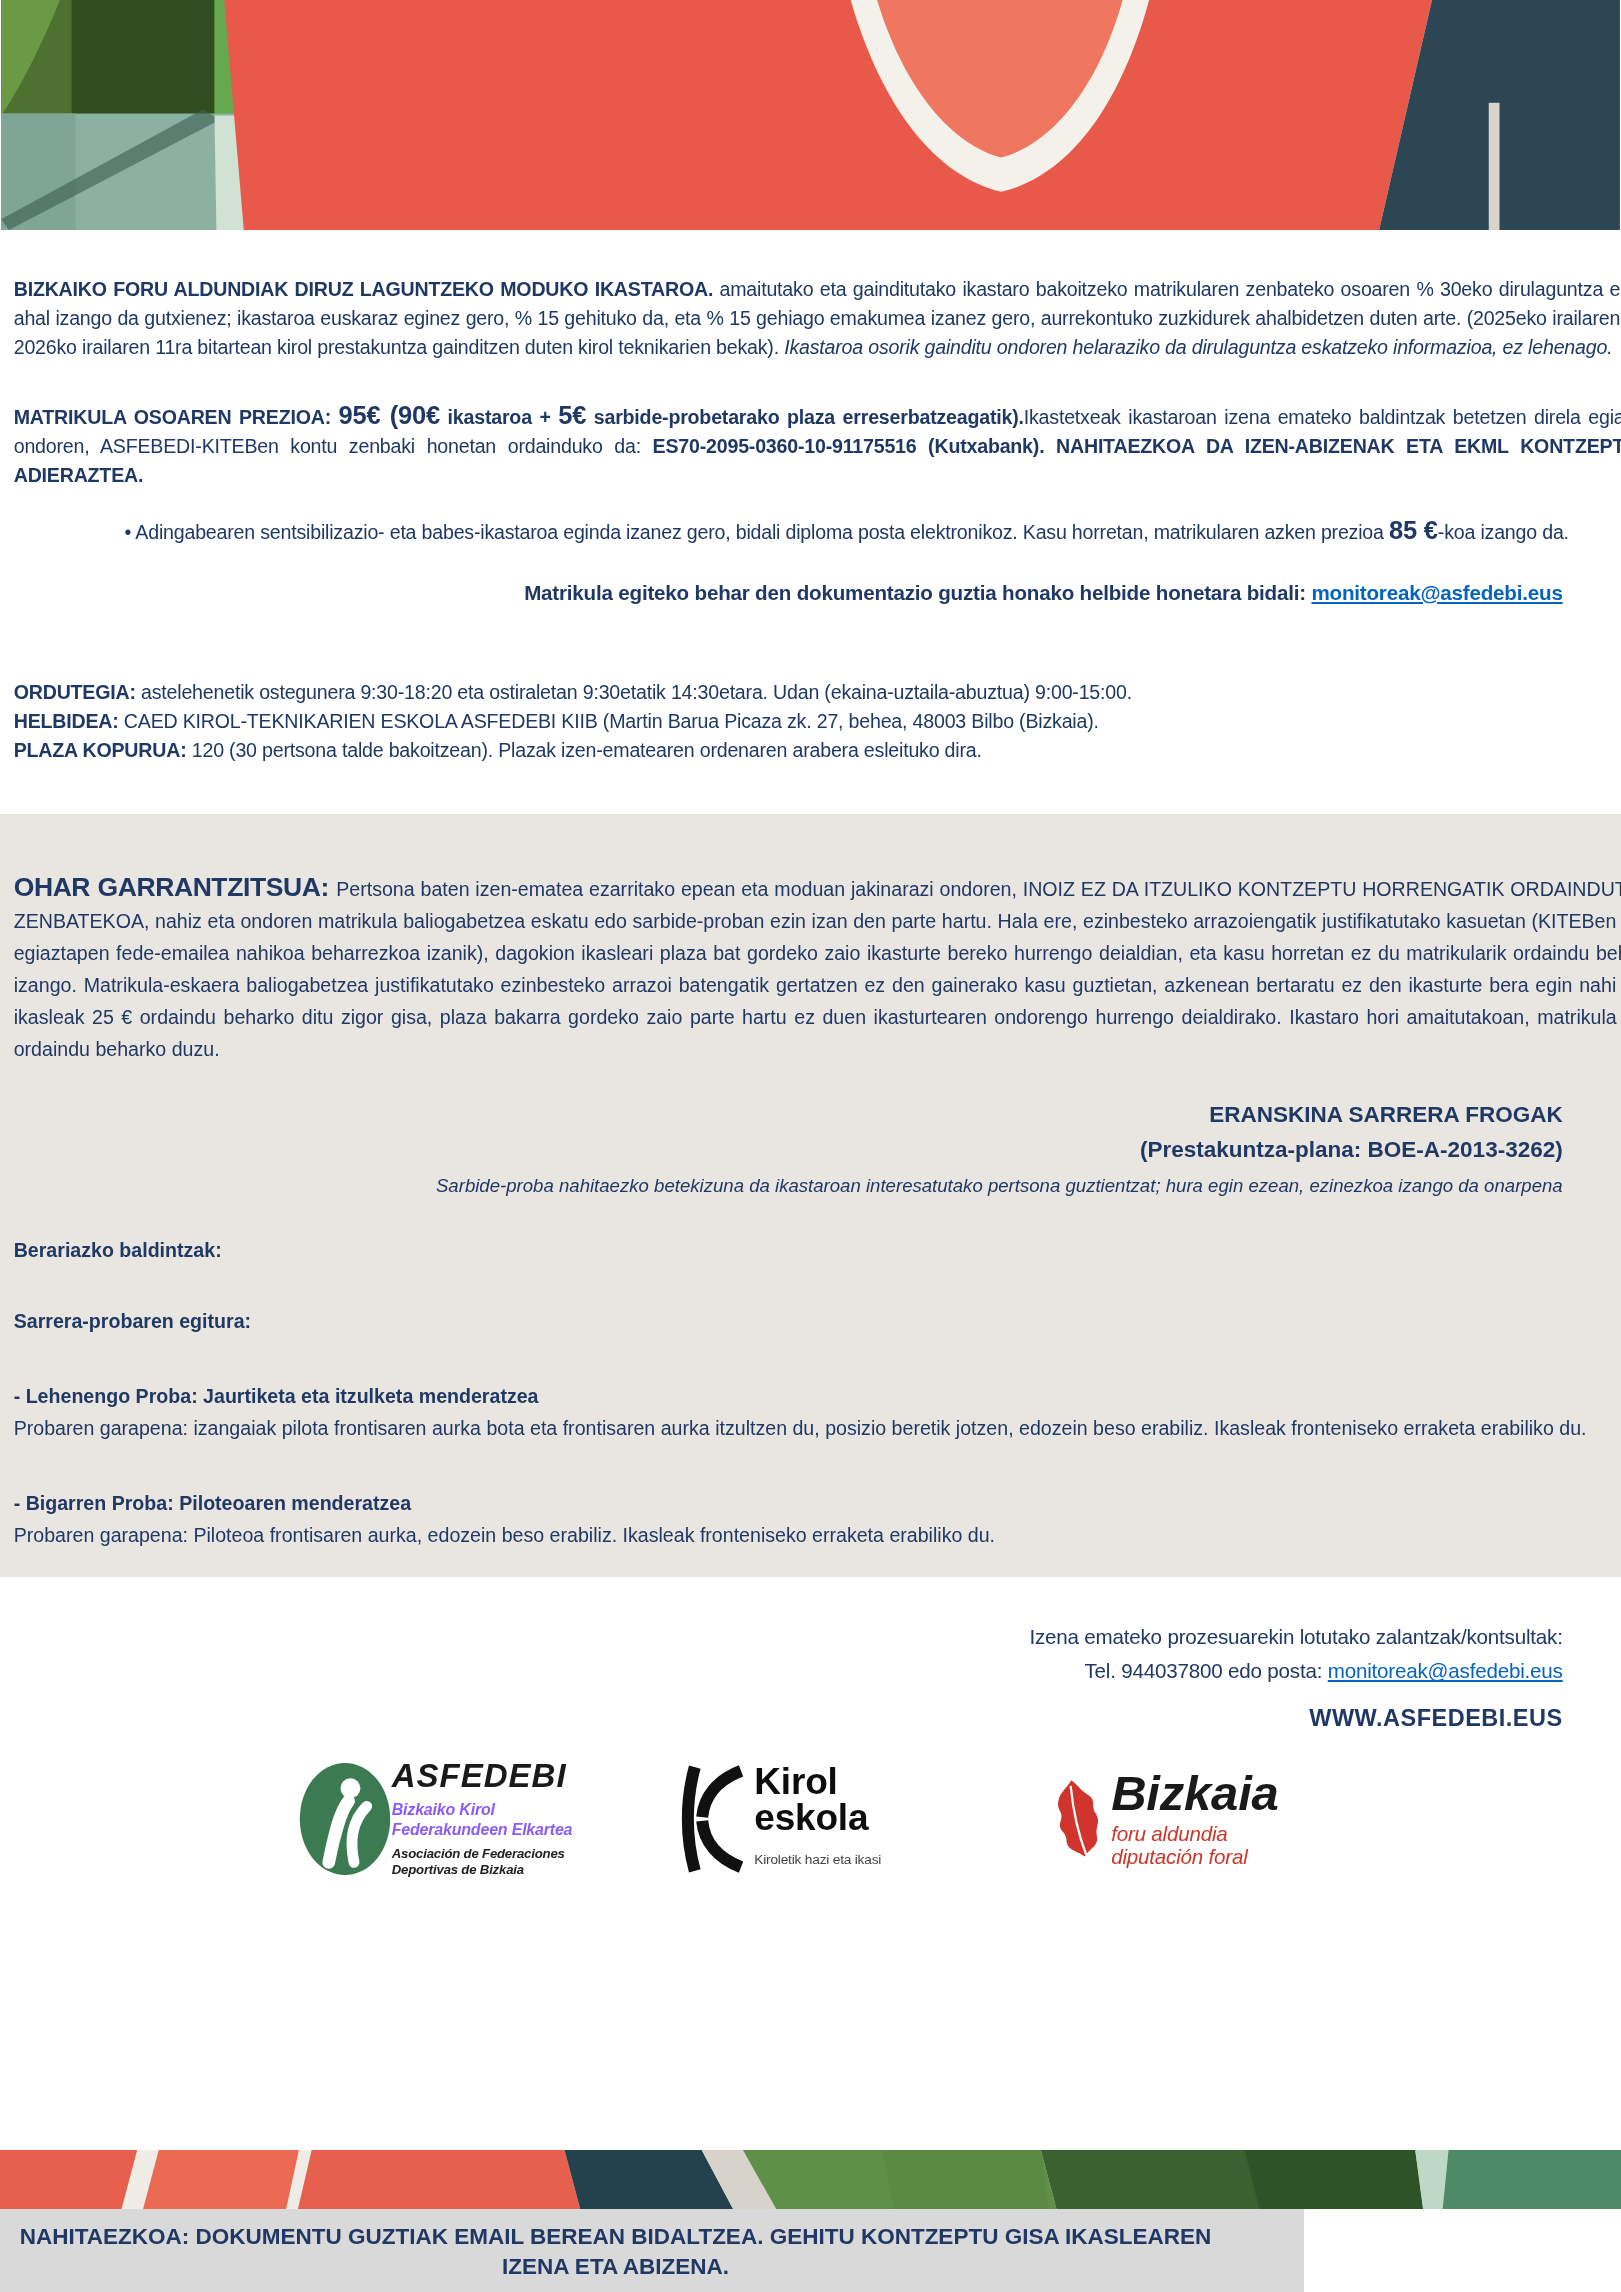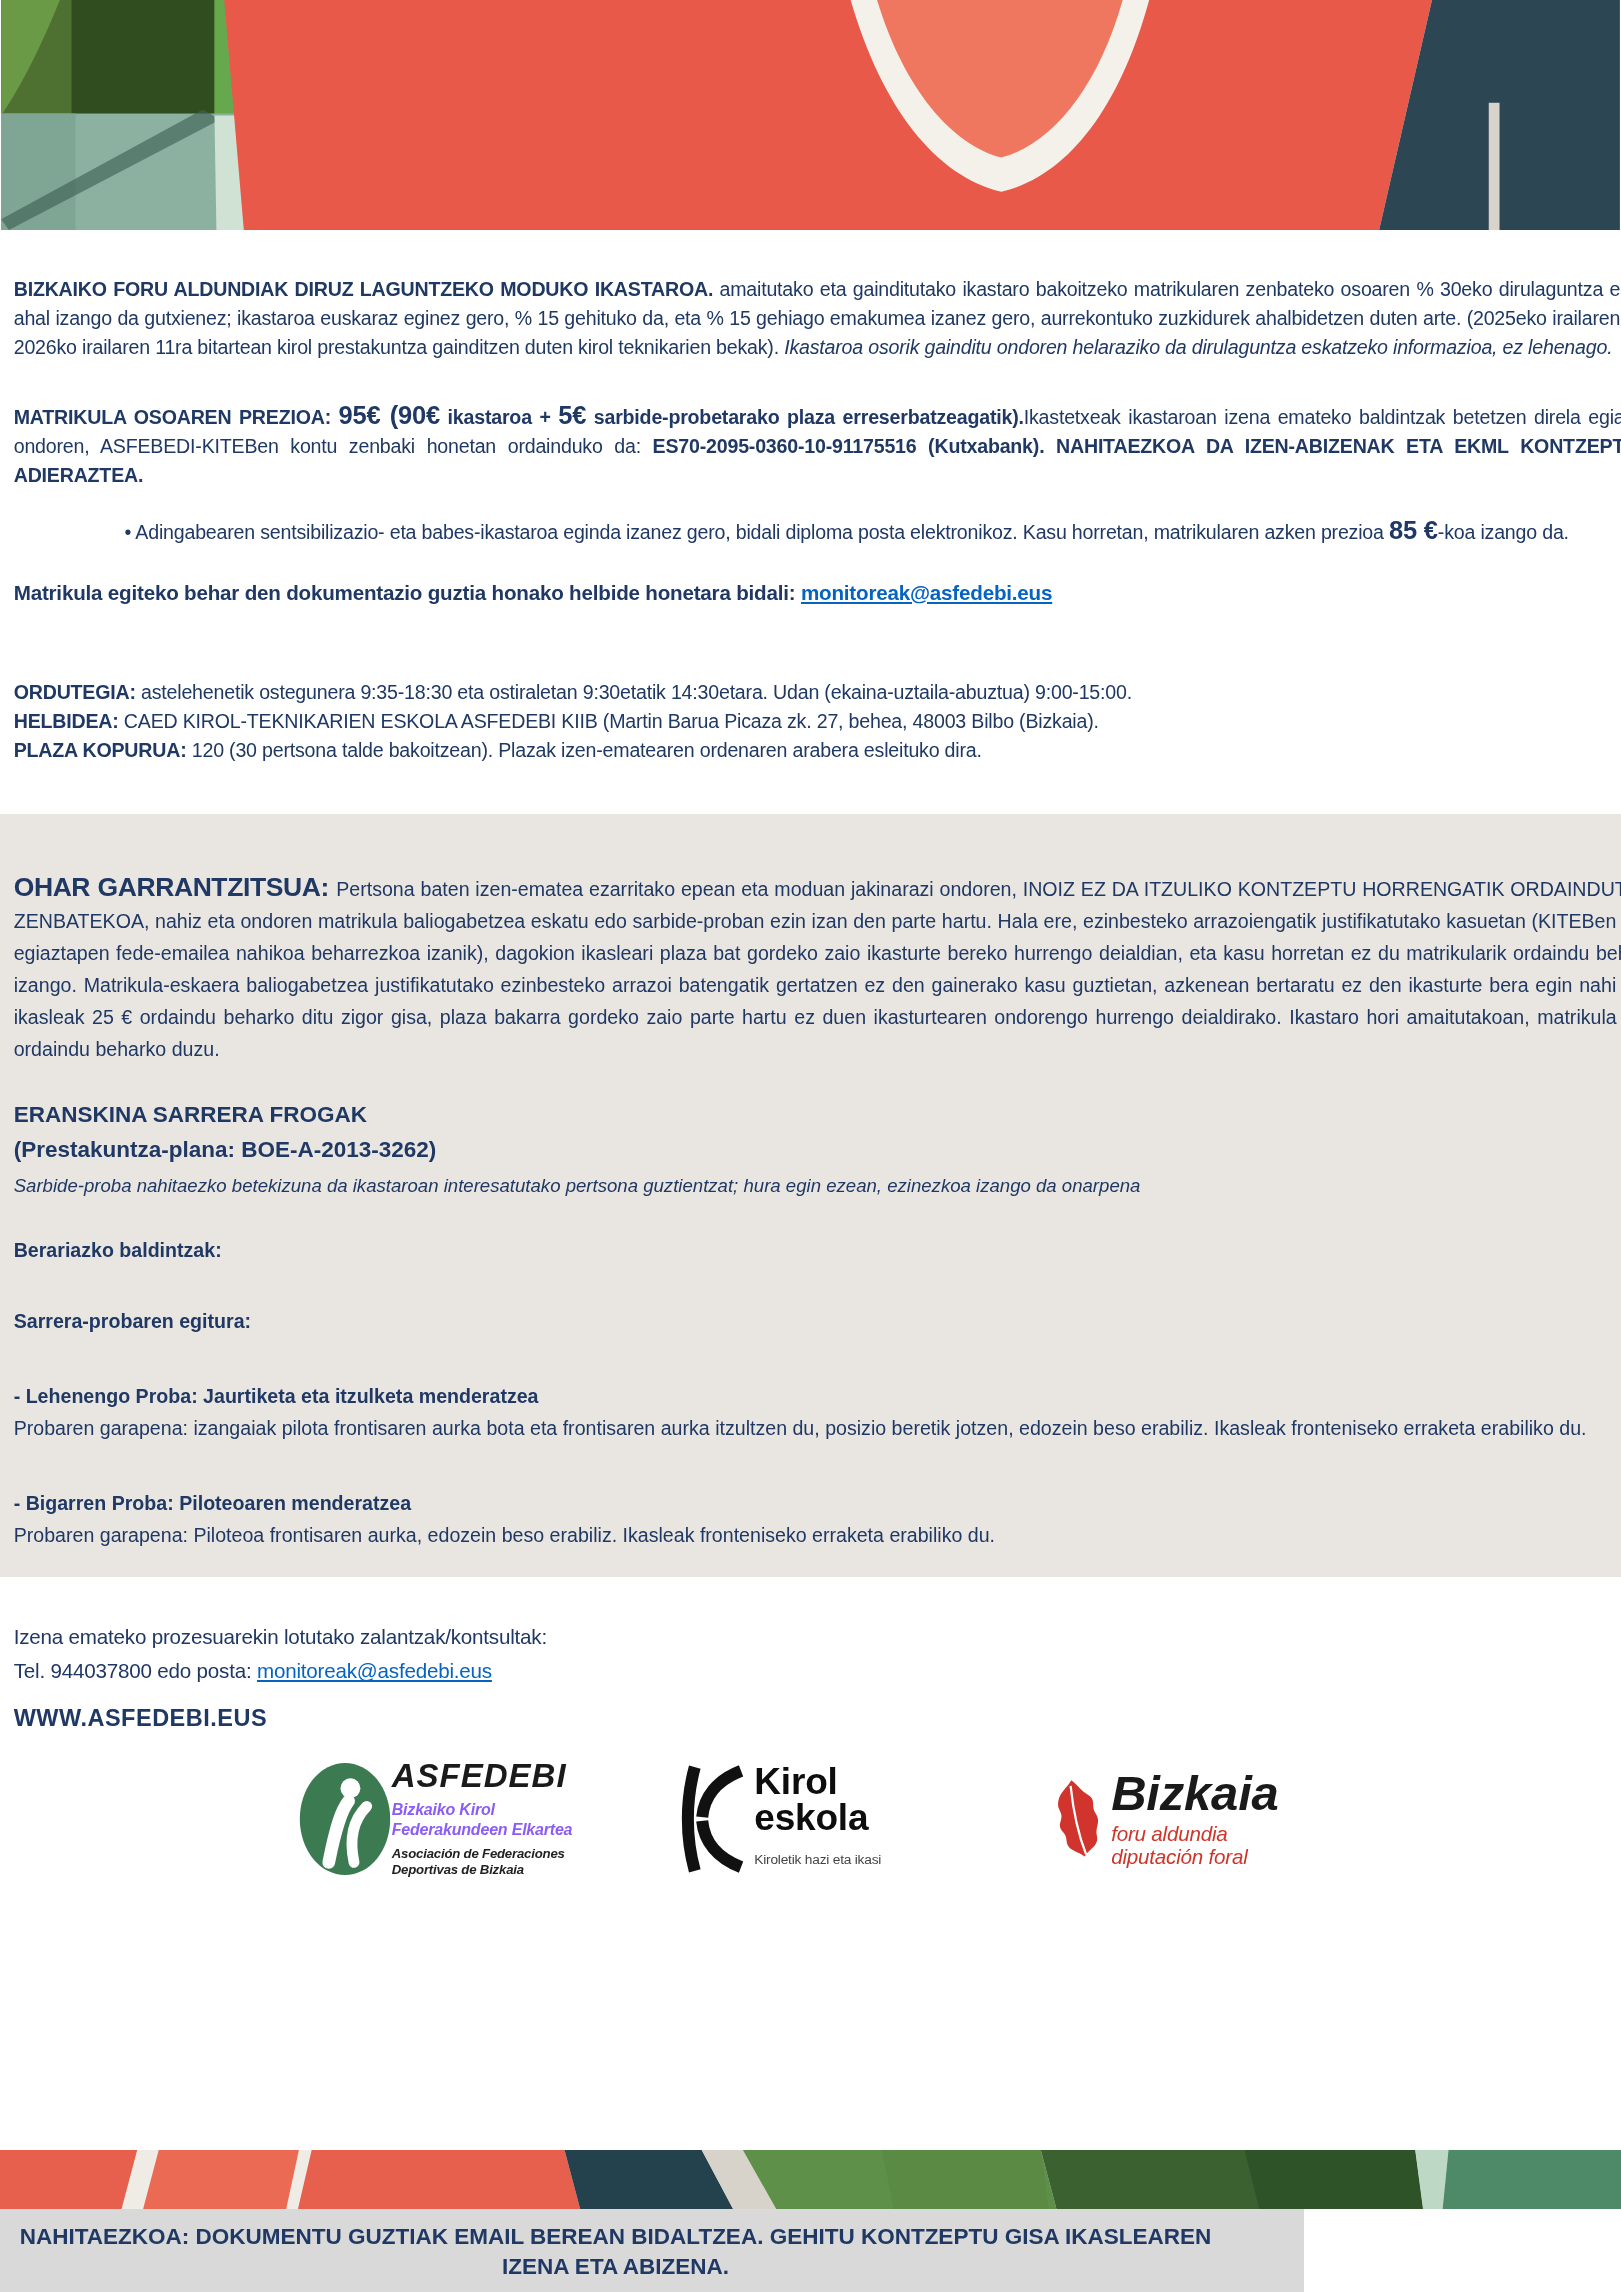--- a/index.html
+++ b/index.html
@@ -5,21 +5,21 @@
   html,body{margin:0;padding:0;background:#ffffff;}
   .page{position:relative;width:1621px;height:2293px;overflow:hidden;background:#fff;
         font-family:"Liberation Sans",sans-serif;color:#1F3864;}
   .header-art,.strip-art{display:block;}
   .content{width:1666px;padding-left:13.7px;box-sizing:border-box;font-size:19.6px;line-height:29px;letter-spacing:-0.2px;}
   .justify{text-align:justify;}
   p{margin:0;}
   b{font-weight:bold;}
   .big{font-size:25.5px;font-weight:bold;}
   a{color:#0563C1;text-decoration:underline;cursor:pointer;}
-  .center-wrap{width:1549px;text-align:left;}
+  .center-wrap{width:1549px;text-align:right;}
   .intro{margin-top:45px;}
   .pricing{margin-top:39px;}
   .bullet-para{margin-top:25.5px;padding:0 39px;width:1588px;text-align:center;}
   .send-line{margin-top:31px;font-weight:bold;font-size:20.6px;}
   .info-block{margin-top:71px;}
   .notice{background:#E9E6E1;width:1666px;margin-top:49px;padding:57px 0 25.5px 0;}
   .notice .inner{padding-left:13.7px;width:1666px;box-sizing:border-box;}
   .ohar{font-size:19.6px;line-height:32px;text-align:justify;width:1653px;}
   .ohar-label{font-size:26.5px;font-weight:bold;letter-spacing:-0.4px;}
   .annex-title{margin-top:37px;font-size:22.5px;font-weight:bold;}
@@ -72,21 +72,21 @@
 
     <p class="intro justify"><b>BIZKAIKO FORU ALDUNDIAK DIRUZ LAGUNTZEKO MODUKO IKASTAROA.</b><span> amaitutako eta gainditutako ikastaro bakoitzeko matrikularen zenbateko osoaren % 30eko dirulaguntza eskatu ahal izango da gutxienez; ikastaroa euskaraz eginez gero, % 15 gehituko da, eta % 15 gehiago emakumea izanez gero, aurrekontuko zuzkidurek ahalbidetzen duten arte. (2025eko irailaren 12tik 2026ko irailaren 11ra bitartean kirol prestakuntza gainditzen duten kirol teknikarien bekak). </span><i>Ikastaroa osorik gainditu ondoren helaraziko da dirulaguntza eskatzeko informazioa, ez lehenago.</i></p>
 
     <p class="pricing justify"><b>MATRIKULA OSOAREN PREZIOA: </b><span class="big">95€ (90€</span><b> ikastaroa + </b><span class="big">5€</span><b> sarbide-probetarako plaza erreserbatzeagatik).</b><span>Ikastetxeak ikastaroan izena emateko baldintzak betetzen direla egiaztatu ondoren, ASFEBEDI-KITEBen kontu zenbaki honetan ordainduko da: </span><b>ES70-2095-0360-10-91175516 (Kutxabank). </b><b>NAHITAEZKOA DA IZEN-ABIZENAK ETA EKML KONTZEPTUAN ADIERAZTEA.</b></p>
 
     <div class="bullet-para"><span>•</span><span> Adingabearen sentsibilizazio- eta babes-ikastaroa eginda izanez gero, bidali diploma posta elektronikoz. Kasu horretan, matrikularen azken prezioa </span><span class="big">85 €</span><span>-koa izango da.</span></div>
 
     <div class="center-wrap send-line"><span>Matrikula egiteko behar den dokumentazio guztia honako helbide honetara bidali: </span><a>monitoreak@asfedebi.eus</a></div>
 
     <div class="info-block">
-      <p><b>ORDUTEGIA:</b><span> astelehenetik ostegunera 9:35-18:30 eta ostiraletan 9:30etatik 14:30etara. Udan (ekaina-uztaila-abuztua) 9:00-15:00.</span></p>
+      <p><b>ORDUTEGIA:</b><span> astelehenetik ostegunera 9:30-18:20 eta ostiraletan 9:30etatik 14:30etara. Udan (ekaina-uztaila-abuztua) 9:00-15:00.</span></p>
       <p><b>HELBIDEA:</b><span> CAED KIROL-TEKNIKARIEN ESKOLA ASFEDEBI KIIB (Martin Barua Picaza zk. 27, behea, 48003 Bilbo (Bizkaia).</span></p>
       <p><b>PLAZA KOPURUA:</b><span> 120 (30 pertsona talde bakoitzean). Plazak izen-ematearen ordenaren arabera esleituko dira.</span></p>
     </div>
   </div>
 
   <section class="notice">
     <div class="inner">
       <p class="ohar"><span class="ohar-label">OHAR GARRANTZITSUA: </span><span>Pertsona baten izen-ematea ezarritako epean eta moduan jakinarazi ondoren, INOIZ EZ DA ITZULIKO KONTZEPTU HORRENGATIK ORDAINDUTAKO ZENBATEKOA, nahiz eta ondoren matrikula baliogabetzea eskatu edo sarbide-proban ezin izan den parte hartu. Hala ere, ezinbesteko arrazoiengatik justifikatutako kasuetan (KITEBen iritziz egiaztapen fede-emailea nahikoa beharrezkoa izanik), dagokion ikasleari plaza bat gordeko zaio ikasturte bereko hurrengo deialdian, eta kasu horretan ez du matrikularik ordaindu beharrik izango. Matrikula-eskaera baliogabetzea justifikatutako ezinbesteko arrazoi batengatik gertatzen ez den gainerako kasu guztietan, azkenean bertaratu ez den ikasturte bera egin nahi duen ikasleak 25 € ordaindu beharko ditu zigor gisa, plaza bakarra gordeko zaio parte hartu ez duen ikasturtearen ondorengo hurrengo deialdirako. Ikastaro hori amaitutakoan, matrikula osoa ordaindu beharko duzu.</span></p>
 
       <div class="center-wrap annex-title">ERANSKINA SARRERA FROGAK</div>

